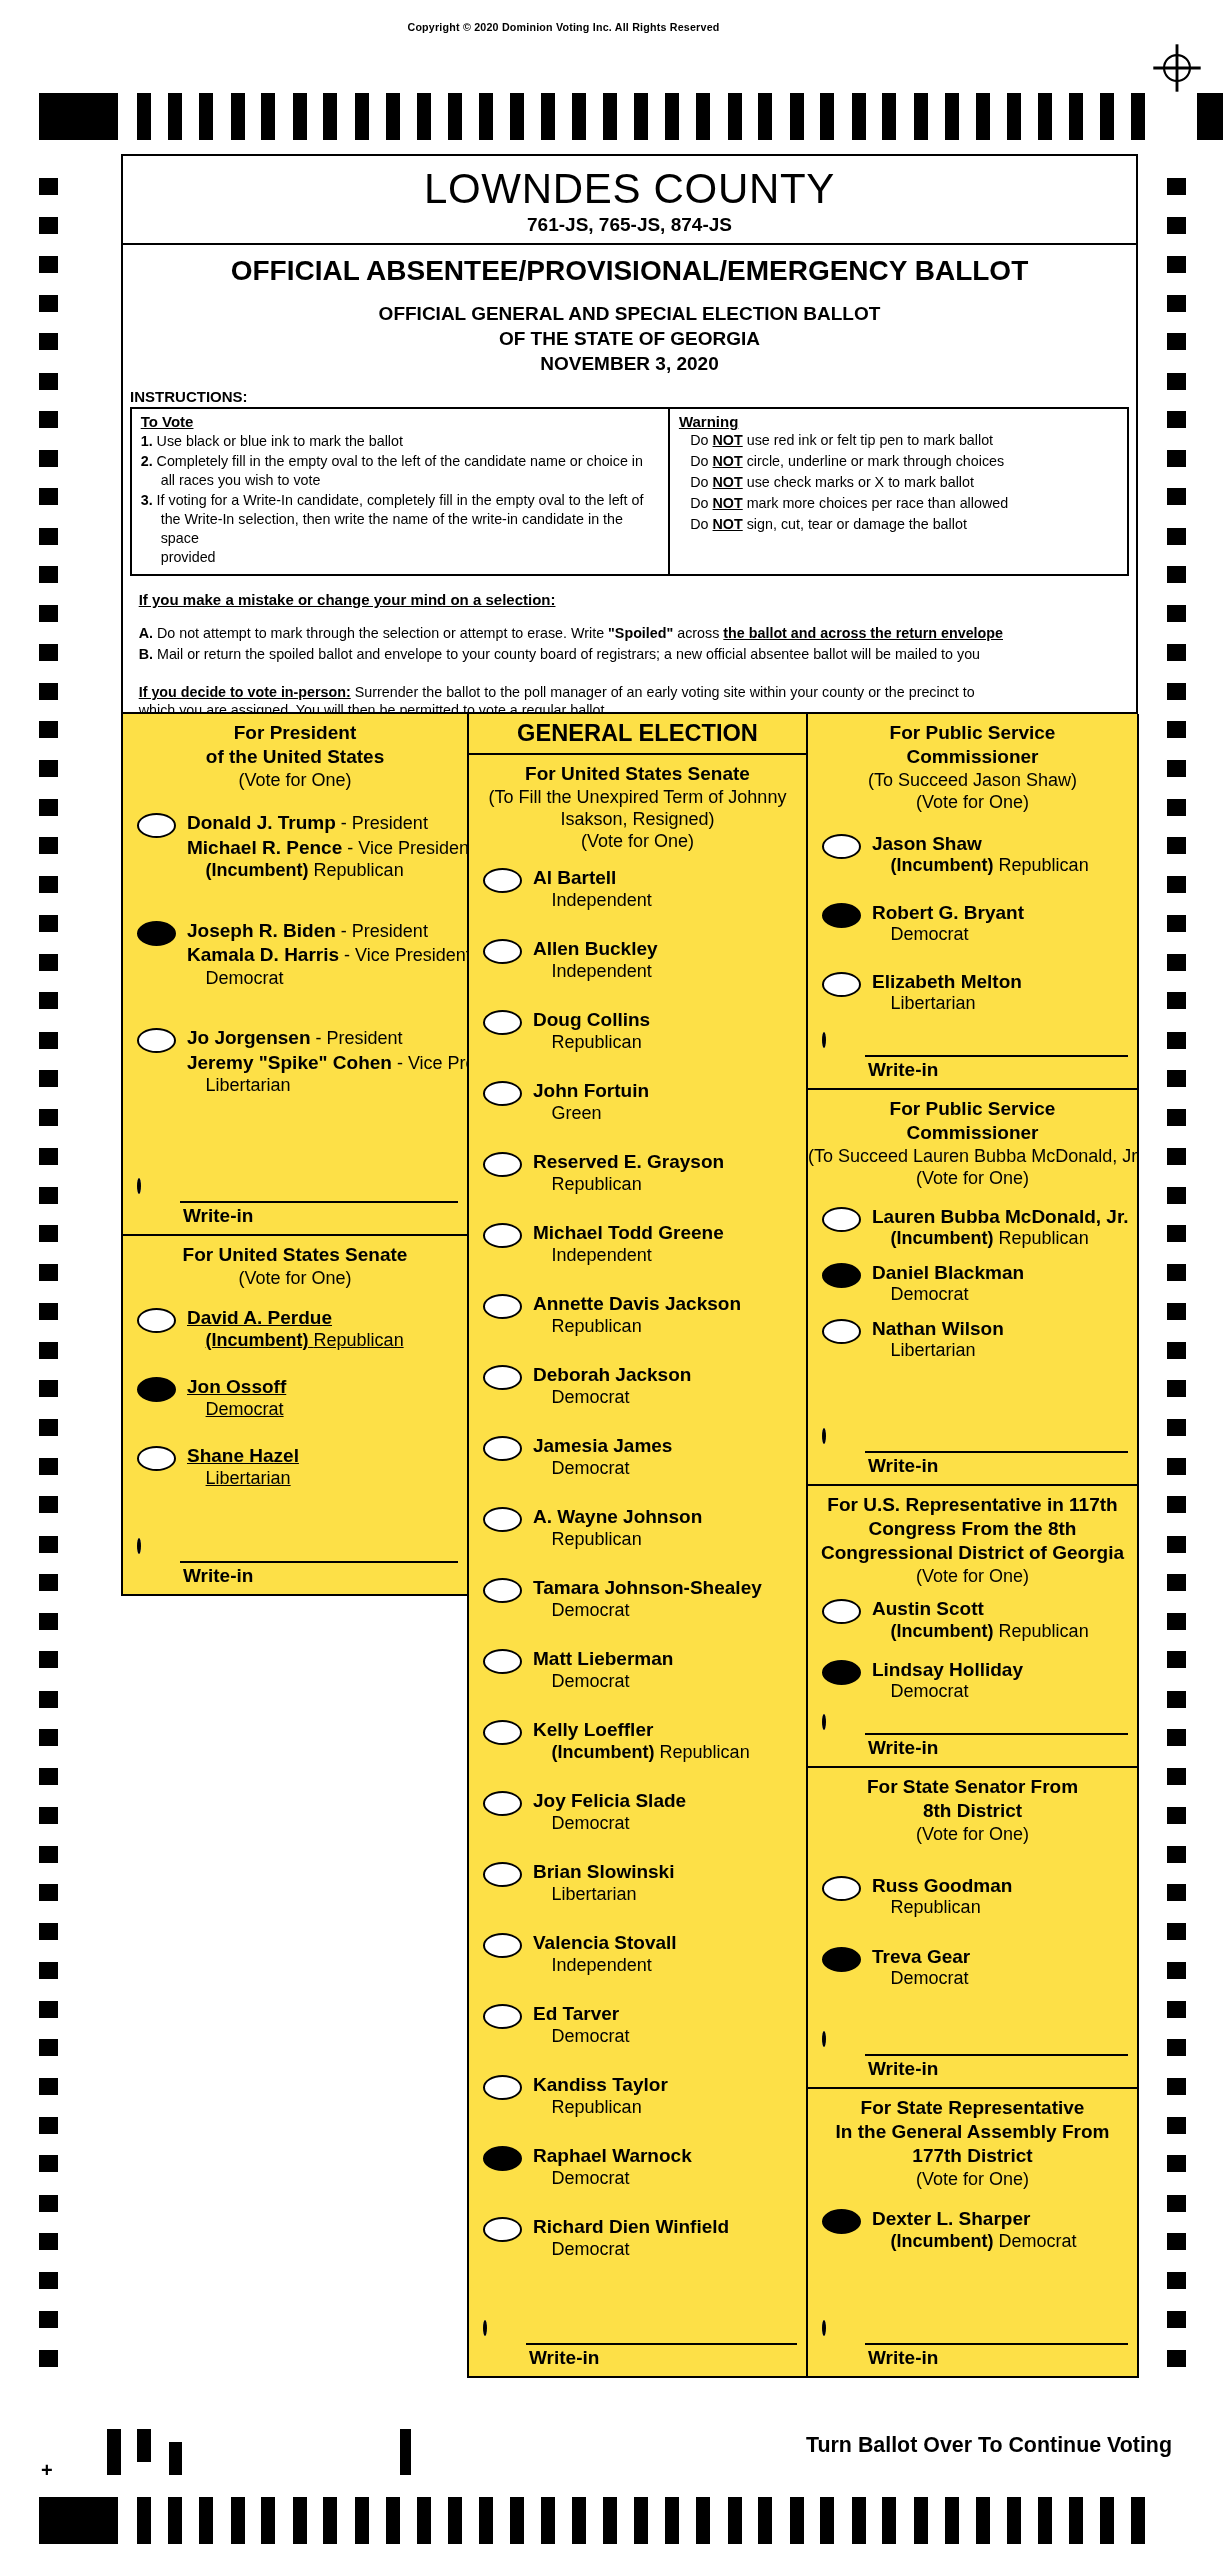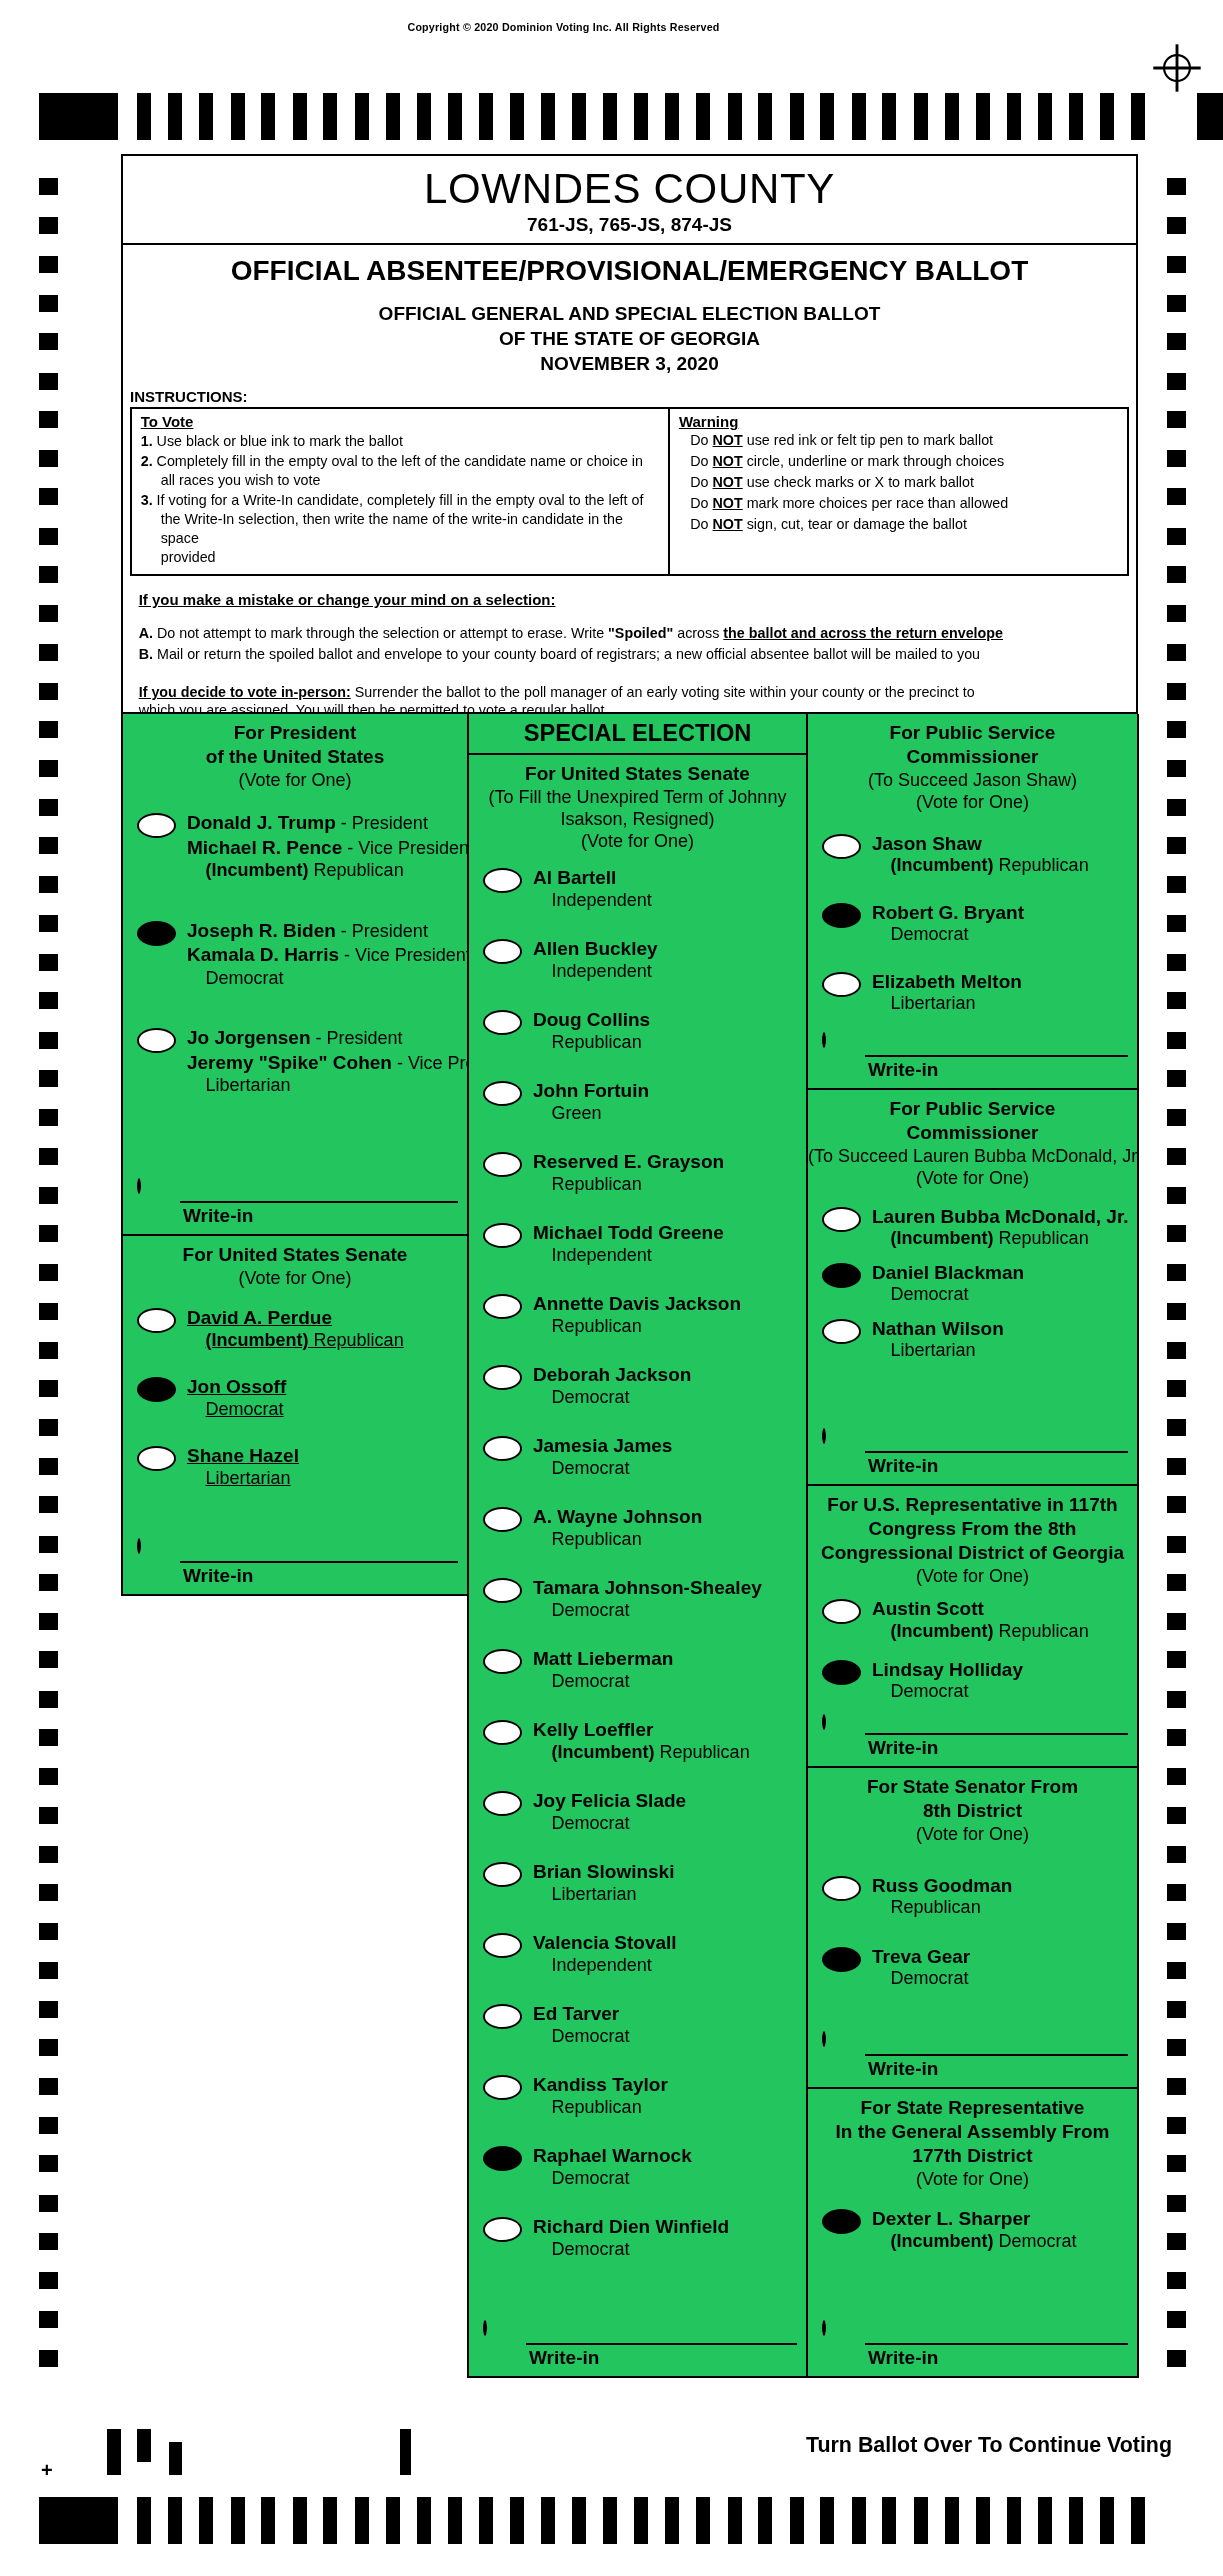--- a/index.html
+++ b/index.html
@@ -32,21 +32,21 @@
   .ab-line{font-size:14.3px;margin:5.7px 0 0 15.7px;white-space:nowrap;}
   .ab-a{margin-top:17px;}
   .ab-label{font-weight:bold;}
   .seg-b{font-weight:bold;}
   .seg-u{text-decoration:underline;}
   .inperson{font-size:14.3px;margin:21.4px 0 0 15.7px;white-space:nowrap;}
   .inperson-title{font-weight:bold;text-decoration:underline;}
   .inperson2{font-size:14.3px;margin:2.1px 0 0 15.7px;}
   .fraud{font-size:13.2px;font-style:italic;text-align:center;margin-top:18.6px;line-height:18px;}
   
-  .col{position:absolute;top:714px;display:flex;flex-direction:column;box-sizing:border-box;background:#22c55e;}
+  .col{position:absolute;top:714px;display:flex;flex-direction:column;box-sizing:border-box;background:#fde047;}
   #col-left{left:121px;width:346px;height:882px;border-left:2.9px solid #000;border-bottom:2.9px solid #000;}
   #col-mid{left:467px;width:341px;height:1664px;border-left:2.9px solid #000;border-right:2.9px solid #000;border-bottom:2.9px solid #000;}
   #col-right{left:808px;width:331px;height:1664px;border-right:2.9px solid #000;border-bottom:2.9px solid #000;}
   .se-banner{height:39px;border-bottom:2.9px solid #000;display:flex;align-items:center;justify-content:center;
              font-size:23.6px;font-weight:bold;flex:none;}
   .race{display:flex;flex-direction:column;border-bottom:2.9px solid #000;box-sizing:border-box;overflow:hidden;flex:none;}
   .race.last{border-bottom:none;flex:1 1 auto;}
   .race-header{text-align:center;padding-top:7.1px;}
   .rt{font-size:19px;font-weight:bold;line-height:24px;white-space:nowrap;}
   .rs{font-size:18px;line-height:22px;white-space:nowrap;}
@@ -350,21 +350,21 @@
             <div class="ctext">
               <div class="cname"><span>Shane Hazel</span></div>
               <div class="party">Libertarian</div>
             </div>
           </div>
         </div>
         <div class="wi"><span class="oval"></span><div class="wi-line"></div><div class="wi-label">Write-in</div></div>
       </section>
     </div>
   <div id="col-mid" class="col">
-    <div class="se-banner">SPECIAL ELECTION</div>
+    <div class="se-banner">GENERAL ELECTION</div>
   <section class="race last">
         <div class="race-header">
           <div class="rt">For United States Senate</div>
           <div class="rs">(To Fill the Unexpired Term of Johnny</div>
           <div class="rs">Isakson, Resigned)</div>
           <div class="rs">(Vote for One)</div>
         </div>
         <div class="cands" style="margin-top: 14.3px; row-gap: 26px;">
           <div class="cand">
             <span class="oval"></span>

